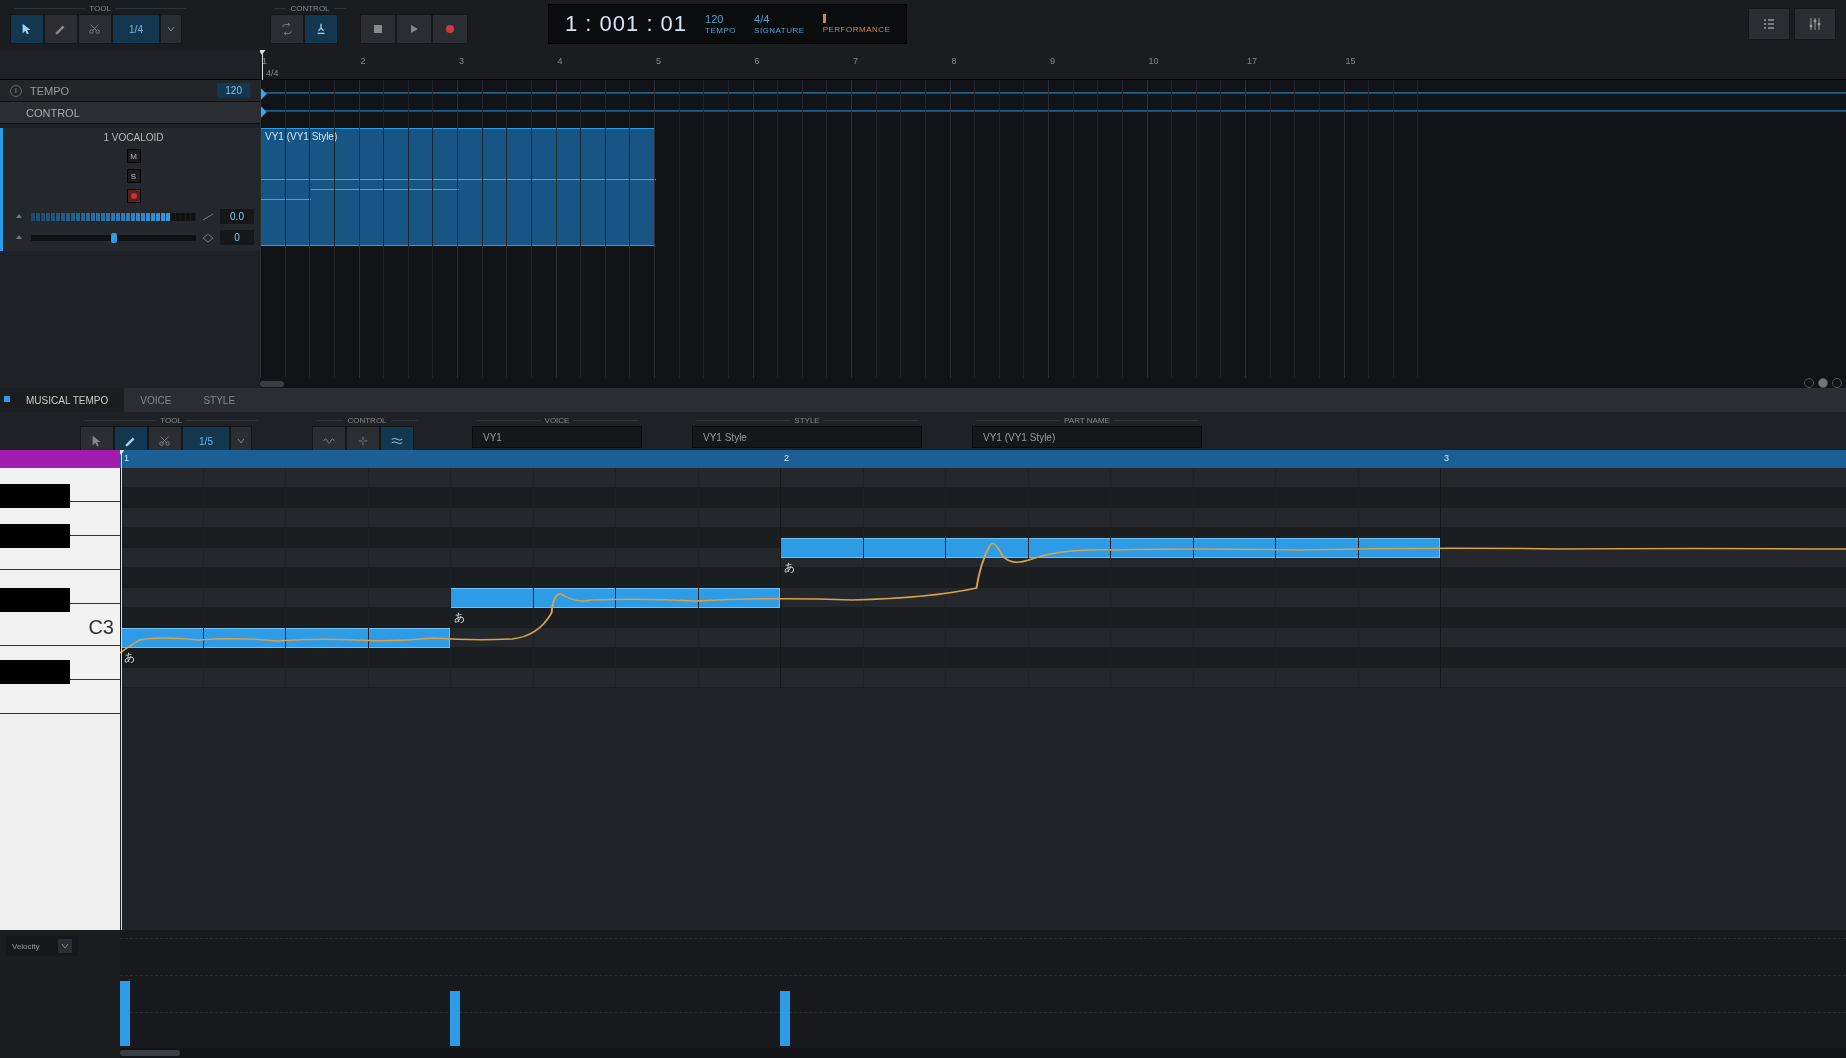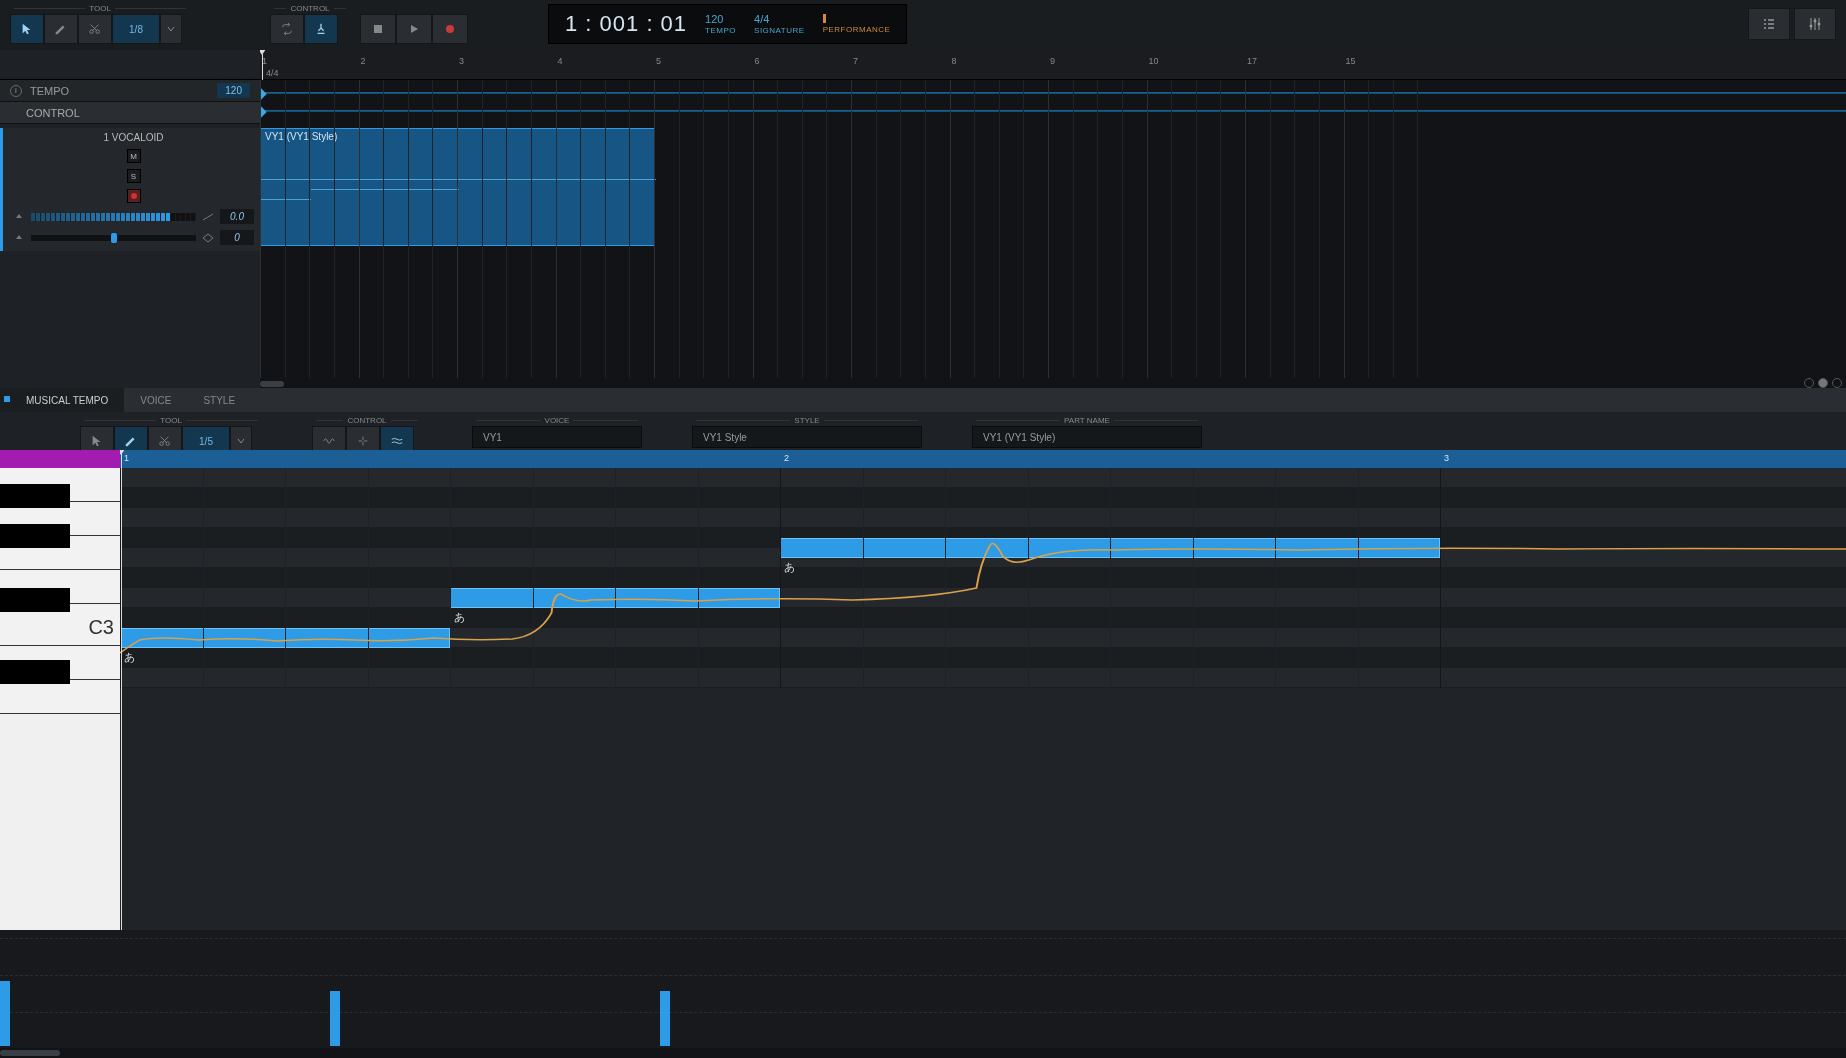--- a/index.html
+++ b/index.html
@@ -51,21 +51,21 @@
 .track-header { background:#24272b; padding:4px 6px 6px 10px; border-left:3px solid #2e9be6; margin-top:4px; }
 .th-top { display:flex; align-items:center; gap:6px; font-size:10px; color:#bbb;flex-direction:column; }
 .th-name { flex:1; }
 .th-btn { width:14px; height:14px; background:#1a1c1f; border:1px solid #000; font-size:8px; display:flex; align-items:center; justify-content:center; cursor:pointer; }
 .th-rec { width:14px; height:14px; background:#5a1f1f; border:1px solid #000; cursor:pointer; display:flex; align-items:center; justify-content:center;}
 .th-rec::after{content:"";width:6px;height:6px;background:#c33;border-radius:50%;}
 .th-meter { display:flex; align-items:center; gap:6px; margin-top:6px; }
 .caret-sm { width:12px; height:12px; display:flex; align-items:center; justify-content:center; cursor:pointer; }
 .vol-bar { flex:1; height:8px; background:linear-gradient(90deg,#1a4a6a 0%,#2e9be6 85%,#111 85%); position:relative; }
 .vol-segs { position:absolute; inset:0; background:repeating-linear-gradient(90deg, transparent 0 4px, #1a1c1f 4px 5px);}
-.th-val { width:34px; text-align:center; font-size:10px; color:#8fc5e8; background:#15181b; padding:2px 4px;font-style:italic; }
+.th-val { width:34px; text-align:center; font-size:10px; color:#8fc5e8; background:#15181b; padding:2px 4px; }
 .pan-bar { flex:1; height:6px; background:#0f1113; position:relative; }
 .pan-tick { position:absolute; left:50%; top:-2px; width:6px; height:10px; background:#2e9be6; transform:translateX(-50%); border-radius:2px;}
 .gain-icon{width:12px;}
 
 .timeline { flex:1; background:#121316; position:relative; overflow:hidden; }
 .tl-ruler { height:30px; background:#1a1c1f; position:relative; border-bottom:1px solid #000; }
 .tl-bar-num { position:absolute; top:6px; font-size:9px; color:#888; }
 .tl-sig-row { position:absolute; top:18px; left:0; right:0; height:12px;}
 .tl-sig { position:absolute; font-size:9px; color:#888; }
 .tl-playhead { position:absolute; top:0; width:0; height:100%; z-index:10; }
@@ -160,21 +160,21 @@
               <path d="M2 12 L10 4 L12 6 L4 14 L2 14 Z" fill="#888"></path>
             </svg>
         </div>
         <div class="tbtn">
           <svg viewBox="0 0 16 16">
               <circle cx="4" cy="11" r="2" fill="none" stroke="#888"></circle>
               <circle cx="11" cy="11" r="2" fill="none" stroke="#888"></circle>
               <path d="M5 10 L12 3 M10 10 L3 3" stroke="#888" fill="none"></path>
             </svg>
         </div>
-        <div class="quant">1/8</div>
+        <div class="quant">1/4</div>
         <div class="dd-caret">
           <svg width="8" height="8" viewBox="0 0 8 8">
               <path d="M1 2 L4 6 L7 2" stroke="#888" fill="none"></path>
             </svg>
         </div>
       </div>
     </div>
 
     <div style="width:60px"></div>
 
@@ -539,20 +539,30 @@
           <div class="pr-vline min" style="left: 1237.5px;"></div>
           <div class="pr-vline maj" style="left: 1320px;"></div>
         </div>
       <svg class="pitch-svg" viewBox="0 0 1320 220" preserveAspectRatio="none">
         <path class="pitch-line" d="M0 185 Q5 180 15 172 Q30 168 60 172 Q90 169 120 173 Q150 170 180 172 Q210 174 240 170 Q270 173 300 171 Q320 168 330 145 Q332 120 340 128 Q350 135 360 132 Q400 130 440 133 Q500 129 560 132 Q620 130 655 120 Q658 95 665 78 Q668 70 675 88 Q682 98 695 92 Q720 80 760 82 Q820 80 900 82 Q1000 79 1100 81 Q1200 80 1320 81"></path>
       </svg>
     </div>
   </div>
 
   <div class="vel-area">
+    <div class="vel-left">
+      <div class="vel-sel">
+        <span>Velocity</span>
+        <div class="vel-caret">
+            <svg width="8" height="8">
+              <path d="M1 2 L4 6 L7 2" stroke="#888" fill="none"></path>
+            </svg>
+          </div>
+      </div>
+    </div>
     <div class="vel-main">
       <div class="vel-hline" style="top:8px"></div>
       <div class="vel-hline" style="top:45px"></div>
       <div class="vel-hline" style="top:82px"></div>
       <div class="vel-bar" style="left:0;height:65px;"></div>
       <div class="vel-bar" style="left:330px;height:55px;"></div>
       <div class="vel-bar" style="left:660px;height:55px;"></div>
       <div class="vel-scroll">
           <div class="vel-thumb"></div>
         </div>

